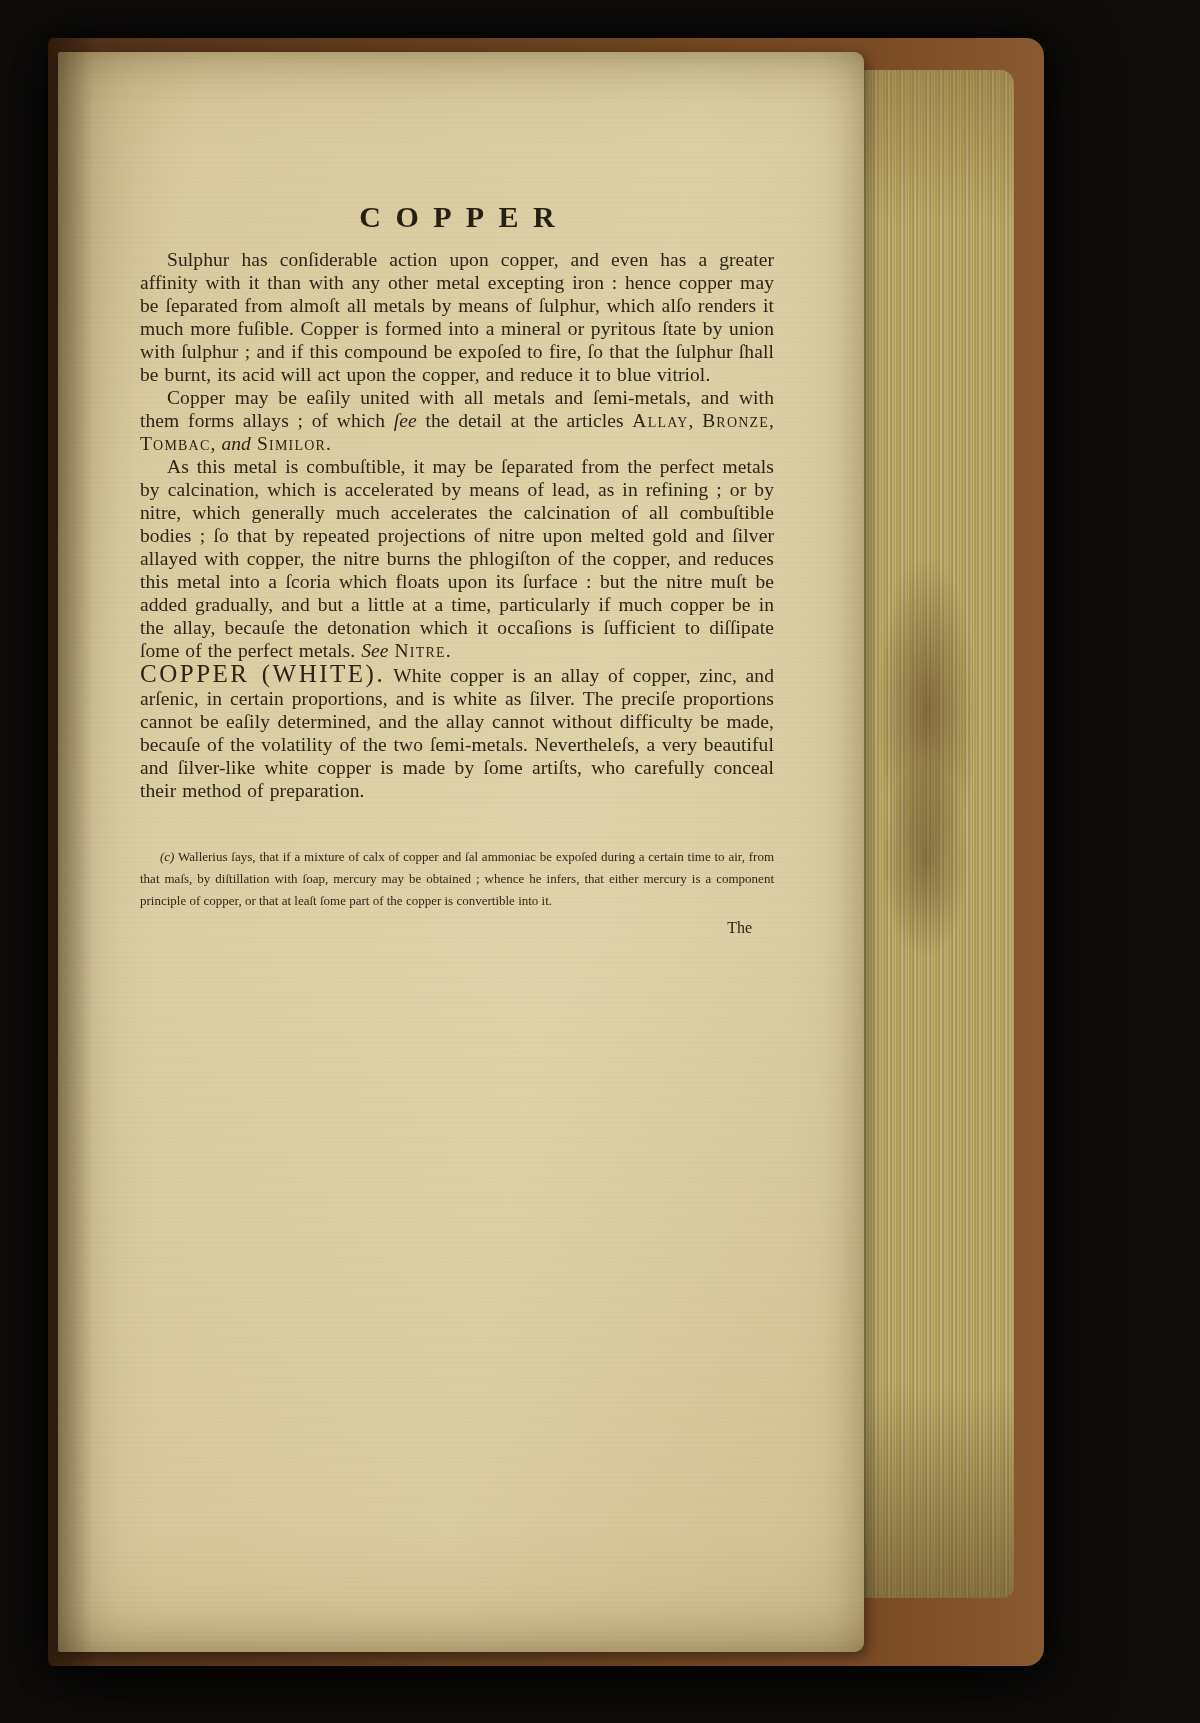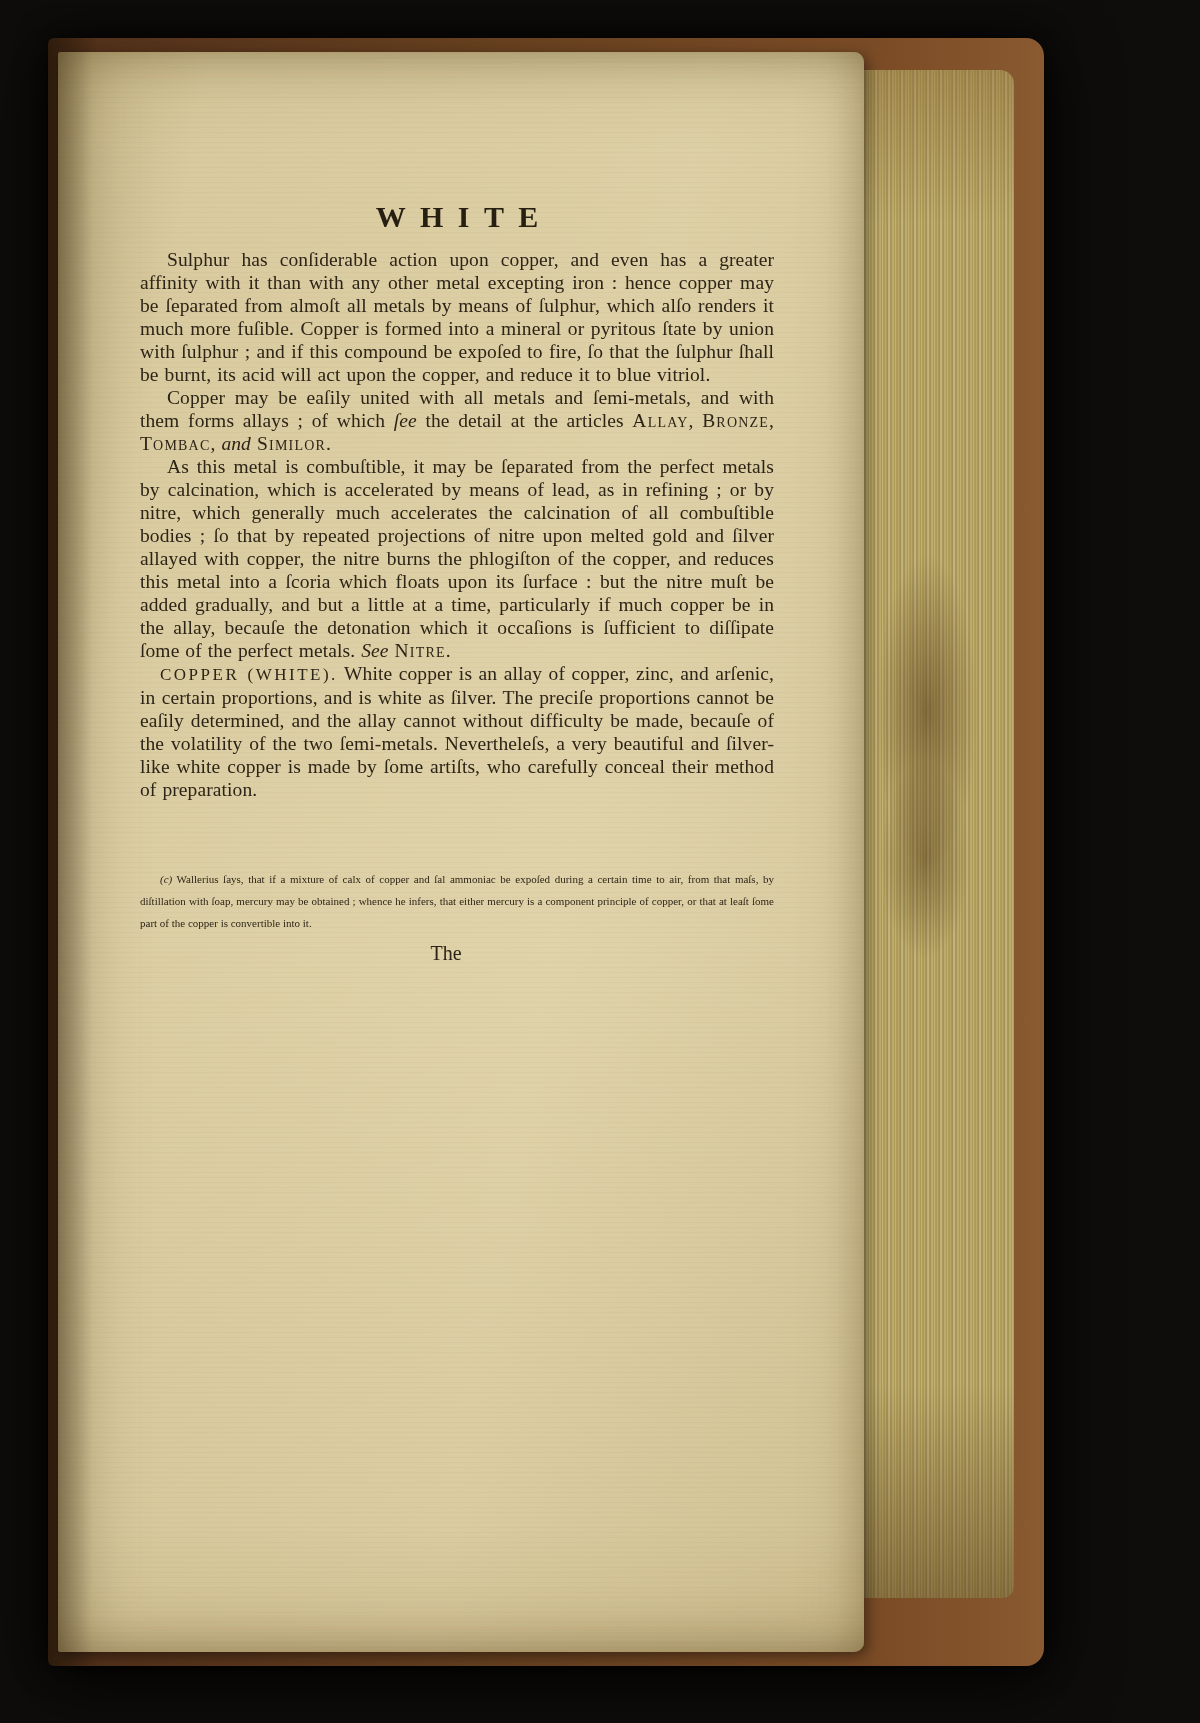--- a/index.html
+++ b/index.html
@@ -88,54 +88,54 @@
     line-height: 23px;
     text-align: justify;
     text-indent: 27px;
     letter-spacing: 0.1px;
     word-spacing: 1px;
   }
   .para.noindent { text-indent: 0; }
 
   .it { font-style: italic; }
   .sc { font-variant: small-caps; letter-spacing: 1.2px; }
-  .caps { letter-spacing: 2.5px; font-size: 17px; margin-left: 20px; }
+  .caps { letter-spacing: 2.5px; font-size: 25px; }
 
   .footnote {
-    margin: 68px 0 0 0;
-    font-size: 11px;
+    margin: 44px 0 0 0;
+    font-size: 13px;
     line-height: 21.8px;
     text-align: justify;
     text-indent: 20px;
     color: #2e2618;
   }
 
   .catchword {
     margin-top: 8px;
     padding-right: 22px;
-    text-align: center;
-    font-size: 20px;
+    text-align: right;
+    font-size: 16px;
     color: #2c2416;
   }
 </style>
 </head>
 <body>
 
 <div class="scene">
 
   <div class="cover"></div>
 
   <div class="fore-edge"></div>
   <div class="edge-stain"></div>
 
   <div class="page">
     <div class="gutter-shadow"></div>
 
     <div class="text-block">
-      <h1 class="page-title">WHITE</h1>
+      <h1 class="page-title">COPPER</h1>
 
       <div>
           <p class="para"><span>Sulphur has conſiderable action upon copper, and even has a greater affinity with it than with any other metal excepting iron : hence copper may be ſeparated from almoſt all metals by means of ſulphur, which alſo renders it much more fuſible.  Copper is formed into a mineral or pyritous ſtate by union with ſulphur ; and if this compound be expoſed to fire, ſo that the ſulphur ſhall be burnt, its acid will act upon the copper, and reduce it to blue vitriol.</span></p>
           <p class="para"><span>Copper may be eaſily united with all metals and ſemi-metals, and with them forms allays ; of which </span><span class="it">ſee</span><span> the detail at the articles </span><span class="sc">Allay</span><span>, </span><span class="sc">Bronze</span><span>, </span><span class="sc">Tombac</span><span>, </span><span class="it">and</span><span> </span><span class="sc">Similor</span><span>.</span></p>
           <p class="para"><span>As this metal is combuſtible, it may be ſeparated from the perfect metals by calcination, which is accelerated by means of lead, as in refining ; or by nitre, which generally much accelerates the calcination of all combuſtible bodies ; ſo that by repeated projections of nitre upon melted gold and ſilver allayed with copper, the nitre burns the phlogiſton of the copper, and reduces this metal into a ſcoria which floats upon its ſurface : but the nitre muſt be added gradually, and but a little at a time, particularly if much copper be in the allay, becauſe the detonation which it occaſions is ſufficient to diſſipate ſome of the perfect metals. </span><span class="it">See</span><span> </span><span class="sc">Nitre</span><span>.</span></p>
           <p class="para noindent"><span class="caps">COPPER (WHITE).</span><span>  White copper is an allay of copper, zinc, and arſenic, in certain proportions, and is white as ſilver.  The preciſe proportions cannot be eaſily determined, and the allay cannot without difficulty be made, becauſe of the volatility of the two ſemi-metals. Nevertheleſs, a very beautiful and ſilver-like white copper is made by ſome artiſts, who carefully conceal their method of preparation.</span></p>
         </div>
 
       <p class="footnote"><span class="it">(c)</span><span> Wallerius ſays, that if a mixture of calx of copper and ſal ammoniac be expoſed during a certain time to air, from that maſs, by diſtillation with ſoap, mercury may be obtained ; whence he infers, that either mercury is a component principle of copper, or that at leaſt ſome part of the copper is convertible into it.</span></p>
 

